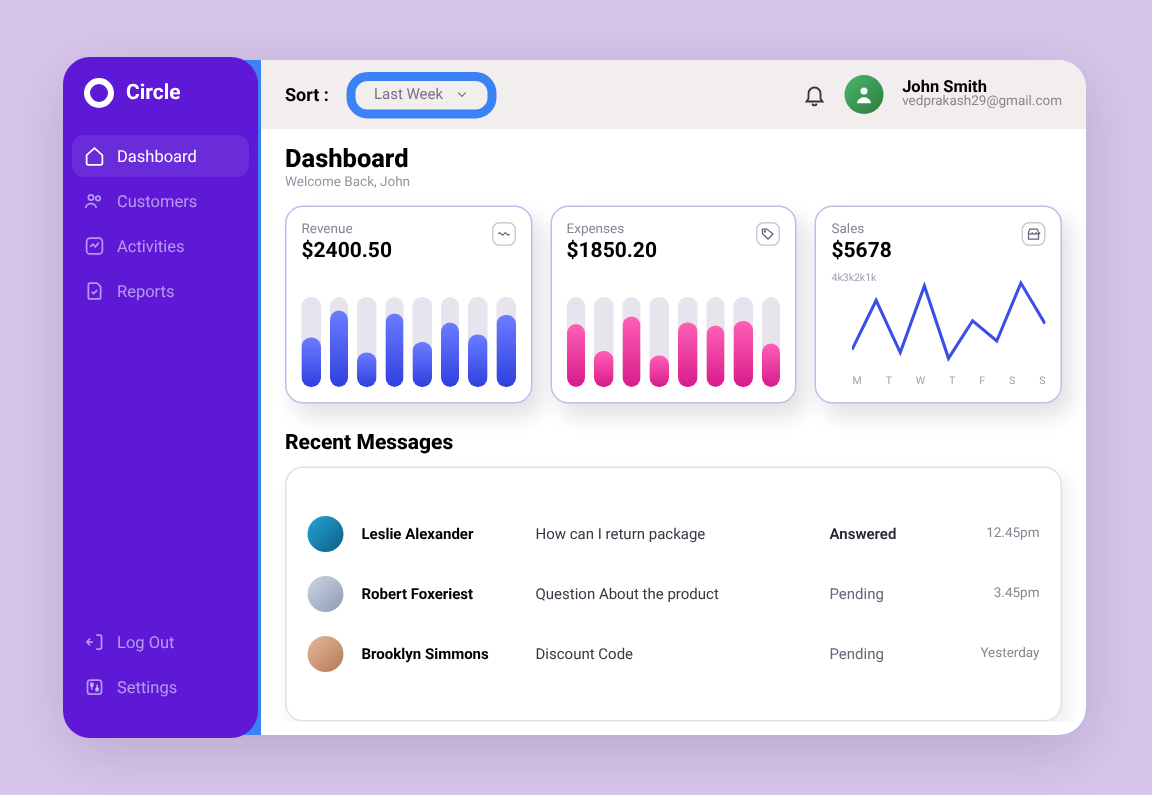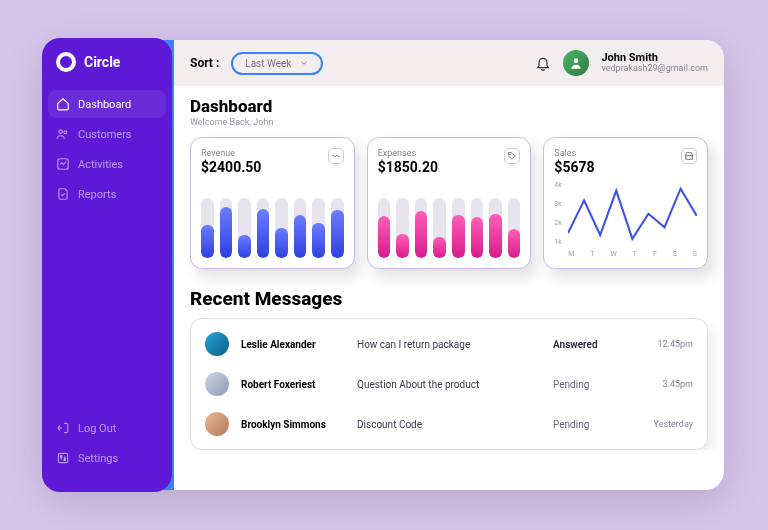--- a/index.html
+++ b/index.html
@@ -10,21 +10,21 @@
 .logo-ring{width:20px;height:20px;border:4px solid #fff;border-radius:50%}
 .logo-text{font-weight:700;font-size:14px}
 .nav{display:flex;flex-direction:column;gap:2px}
 .nav-item{display:flex;align-items:center;gap:8px;padding:7px 14px;font-size:11px;color:rgba(255,255,255,.55);cursor:pointer}
 .nav-item.active{color:#fff;background:rgba(255,255,255,.08);border-radius:8px;margin:0 6px;padding:7px 8px}
 .nav-icon{width:14px;height:14px;flex-shrink:0}
 .nav-bottom{margin-top:auto;display:flex;flex-direction:column;gap:2px;padding-bottom:6px}
 .main{flex:1;display:flex;flex-direction:column;background:#fff;border-radius:0 18px 18px 0}
 .topbar{height:46px;background:#f3eeee;border-radius:0 18px 0 0;display:flex;align-items:center;padding:0 16px;gap:12px}
 .sort-lbl{font-size:12px;font-weight:700}
-.sort-pill{border:2px solid #3b82f6;border-radius:14px;padding:4px 12px;font-size:10px;color:#7a7083;display:flex;align-items:center;gap:8px;cursor:pointer}
+.sort-pill{border:6px solid #3b82f6;border-radius:14px;padding:4px 12px;font-size:10px;color:#7a7083;display:flex;align-items:center;gap:8px;cursor:pointer}
 .spacer{flex:1}
 .bell{width:16px;height:16px;color:#333;cursor:pointer}
 .avatar{width:26px;height:26px;border-radius:50%;background:linear-gradient(135deg,#49b86b,#2c7a3f);display:flex;align-items:center;justify-content:center}
 .user-col{display:flex;flex-direction:column;line-height:1.1}
 .user-name{font-size:11px;font-weight:700}
 .user-email{font-size:9px;color:#8a8393}
 .content{padding:10px 16px 0 16px;overflow:hidden}
 .title{font-size:17px;font-weight:800}
 .subtitle{font-size:9px;color:#9a92a3;margin-top:1px}
 .cards{display:flex;gap:12px;margin-top:10px}
@@ -32,25 +32,25 @@
 .card-head{display:flex;justify-content:space-between;align-items:flex-start}
 .card-lbl{font-size:9px;color:#8a8393}
 .card-val{font-size:14px;font-weight:700;margin-top:1px}
 .card-icon{width:16px;height:16px;border:1px solid #cfc7da;border-radius:5px;display:flex;align-items:center;justify-content:center;color:#6a5f7a}
 .bars{flex:1;display:flex;align-items:flex-end;gap:6px;padding-top:14px}
 .bar-wrap{flex:1;height:60px;background:#e8e4ee;border-radius:6px;display:flex;align-items:flex-end;overflow:hidden}
 .bar{width:100%;border-radius:6px}
 .bar.blue{background:linear-gradient(180deg,#6a7dff,#2f3fe0)}
 .bar.pink{background:linear-gradient(180deg,#ff5fb5,#d81b8c)}
 .line-area{flex:1;position:relative;margin-top:6px}
-.ylabels{position:absolute;left:0;top:0;bottom:12px;display:flex;flex-direction:column;justify-content:space-between;font-size:7px;color:#a49bb0}
+.ylabels{position:absolute;left:0;top:0;bottom:12px;display:flex;flex-direction:row;justify-content:space-between;font-size:7px;color:#a49bb0}
 .line-svg{position:absolute;left:14px;right:0;top:0;bottom:12px}
 .xlabels{position:absolute;left:14px;right:0;bottom:0;display:flex;justify-content:space-between;font-size:7px;color:#a49bb0}
-.section-title{font-size:19px;font-weight:800;margin-top:18px}
-.msgs{margin-top:8px;border:1px solid #e3dcec;border-radius:12px;padding:5px 14px;box-shadow:4px 6px 12px rgba(0,0,0,.08)}
+.section-title{font-size:14px;font-weight:800;margin-top:18px}
+.msgs{margin-top:8px;border:1px solid #e3dcec;border-radius:12px;padding:24px 14px;box-shadow:4px 6px 12px rgba(0,0,0,.08)}
 .msg{display:grid;grid-template-columns:30px 110px 1fr 70px 64px;align-items:center;gap:6px;padding:8px 0;font-size:10px}
 .msg+.msg{border-top:0}
 .msg-av{width:24px;height:24px;border-radius:50%}
 .av1{background:linear-gradient(135deg,#29a3d6,#0b5e86)}
 .av2{background:linear-gradient(135deg,#cfd6e6,#8e99b3)}
 .av3{background:linear-gradient(135deg,#e7b89a,#b3795a)}
 .msg-name{font-weight:700}
 .msg-sub{color:#3b3644}
 .msg-status{color:#6a6276}
 .msg-status.ans{color:#2a2534;font-weight:600}

